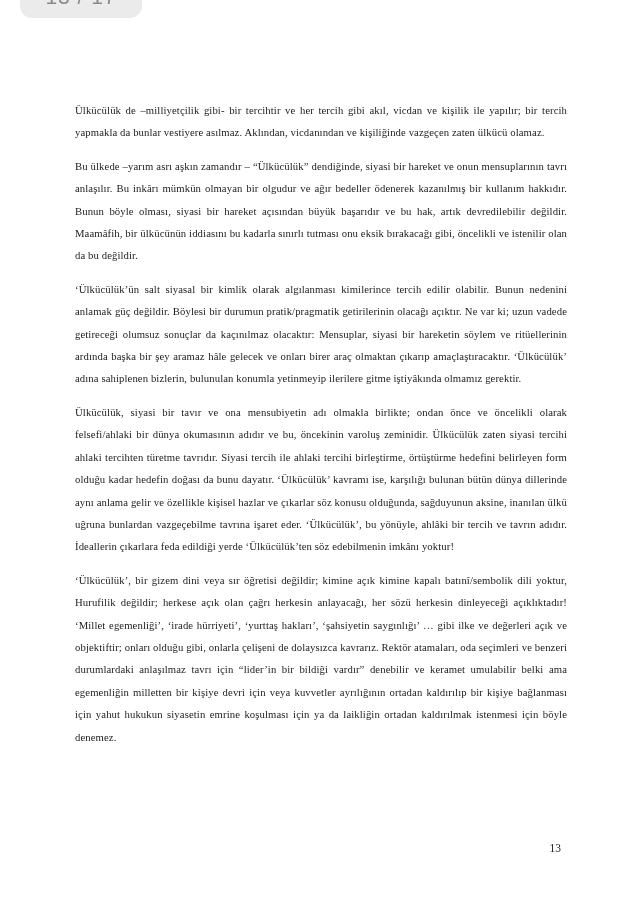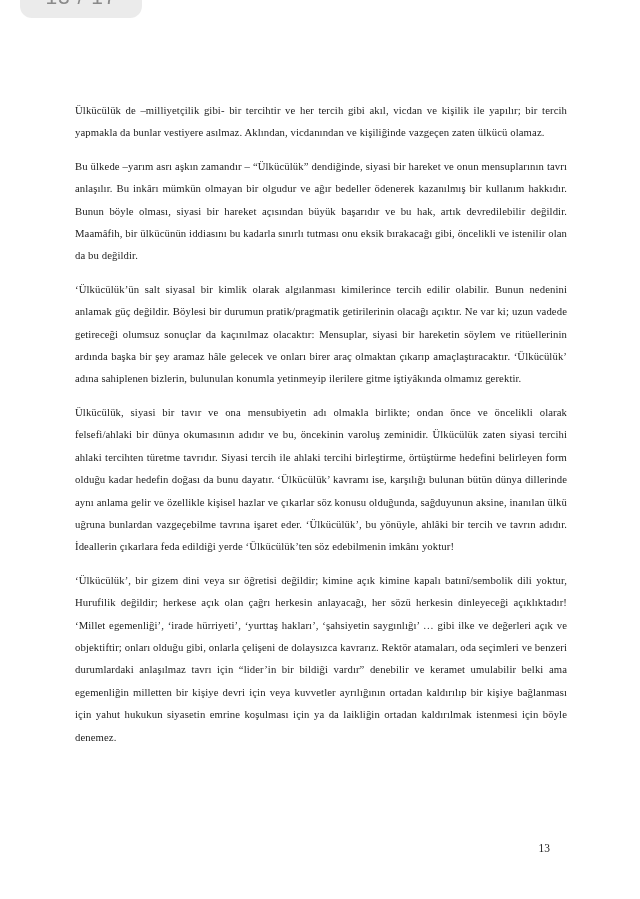--- a/index.html
+++ b/index.html
@@ -49,21 +49,21 @@
     letter-spacing: 0.1px;
     color: #1c1c1c;
     text-align: justify;
     text-justify: inter-word;
   }
   .doc-body p {
     margin: 0 0 11px 0;
   }
   .page-number {
     position: absolute;
-    left: 58px;
+    left: 69px;
     top: 842px;
     width: 492px;
     text-align: right;
     font-family: "Liberation Serif", serif;
     font-size: 11.5px;
     color: #1c1c1c;
   }
 </style>
 </head>
 <body>

